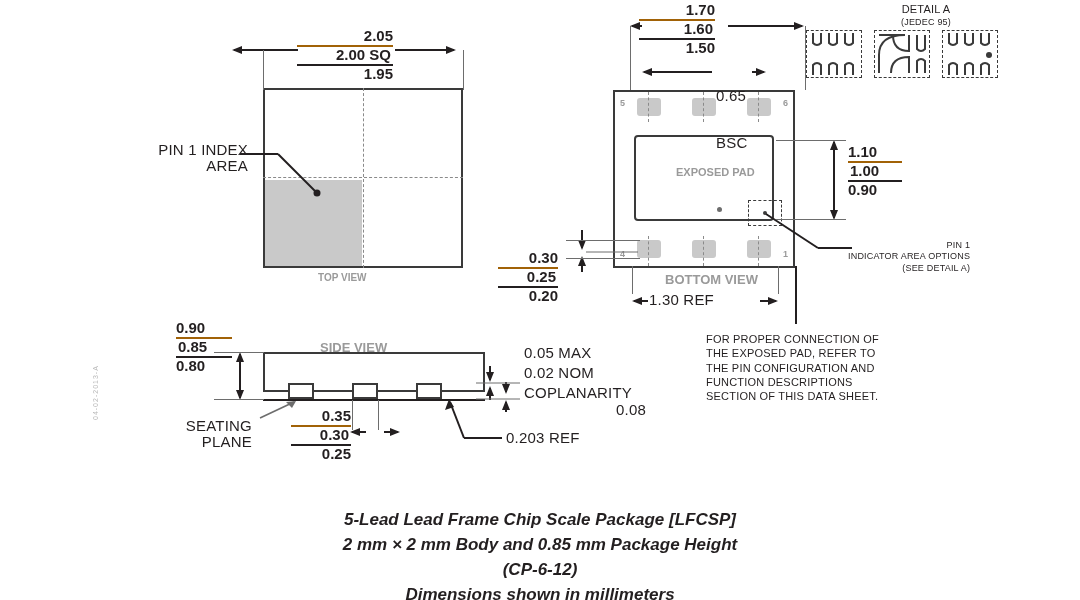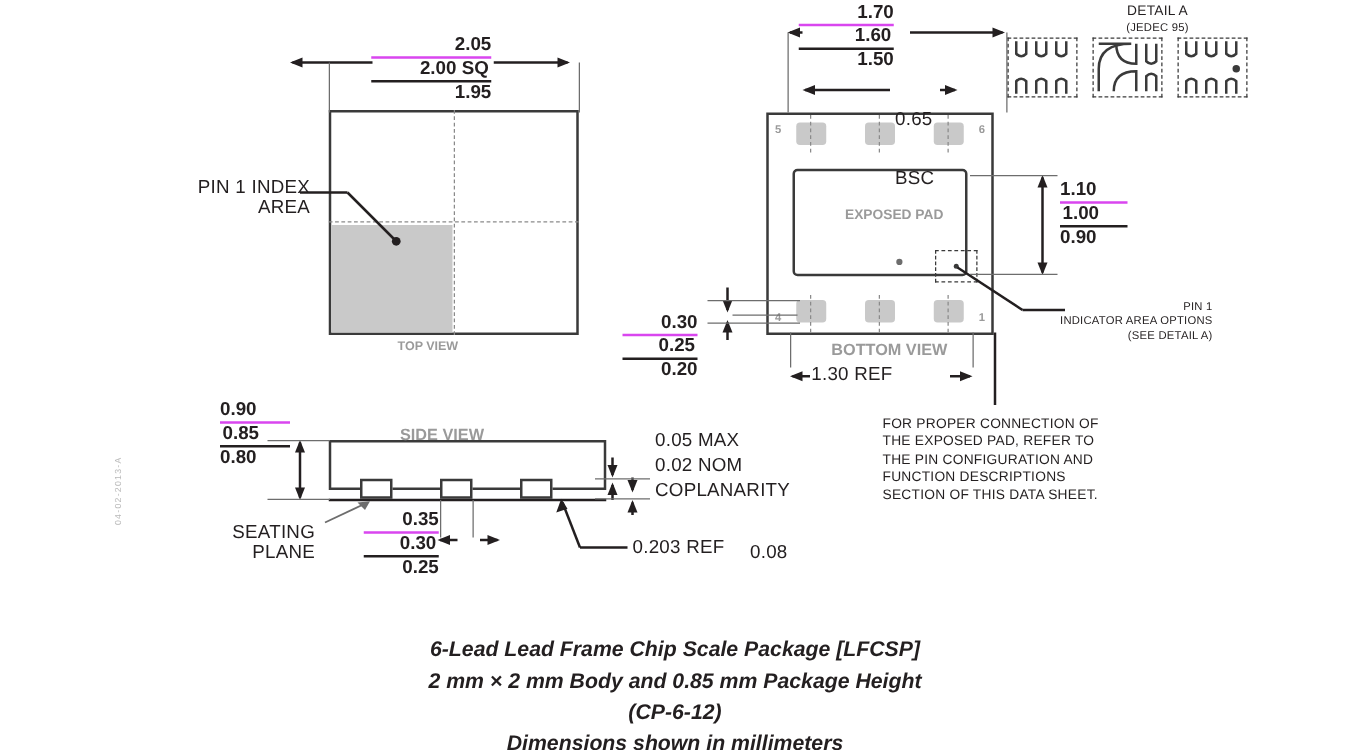--- a/index.html
+++ b/index.html
@@ -4,21 +4,21 @@
 <style>
   html,body{margin:0;padding:0;}
   body{width:1080px;height:600px;background:#ffffff;font-family:"Liberation Sans",sans-serif;color:#231f20;overflow:hidden;position:relative;}
   .stage{position:absolute;left:0;top:0;width:1080px;height:600px;}
   .abs{position:absolute;}
   .lbl{font-weight:normal;font-size:15px;letter-spacing:.2px;line-height:1.08;white-space:pre;color:#231f20;}
   .lbl.sm{font-size:11px;}
   .lbl.xs{font-size:9px;}
   .grey{color:#9a9a9a;font-weight:bold;}
   .stack{text-align:right;font-weight:bold;font-size:15px;line-height:1.12;}
-  .stack .mid{border-top:2px solid #d946ef;border-bottom:2px solid #231f20;padding:0 2px;}
+  .stack .mid{border-top:2px solid #a16207;border-bottom:2px solid #231f20;padding:0 2px;}
   .box{border:2px solid #3a3a3a;background:#fff;box-sizing:border-box;}
   .pad{background:#c9c9c9;}
   .hline{background:#231f20;height:2px;}
   .vline{background:#231f20;width:2px;}
   .thin{background:#6d6d6d;}
   .dash-h{border-top:1px dashed #8a8a8a;height:0;}
   .dash-v{border-left:1px dashed #8a8a8a;width:0;}
   .caption{position:absolute;left:0;width:1080px;text-align:center;font-weight:bold;font-style:italic;font-size:17px;color:#231f20;line-height:1.45;}
   .sideid{position:absolute;font-size:7px;color:#b9b9b9;transform:rotate(-90deg);transform-origin:left top;letter-spacing:1px;}
   svg{display:block;overflow:visible;}
@@ -247,21 +247,21 @@
     <polygon points="0,8 10,4 10,12" fill="#231f20"></polygon>
     <line x1="34" y1="8" x2="48" y2="8" stroke="#231f20" stroke-width="2"></line>
     <polygon points="50,8 40,4 40,12" fill="#231f20"></polygon>
   </svg>
   <div class="abs vline thin" style="left:352px;top:400px;height:30px;width:1px;"></div>
   <div class="abs vline thin" style="left:378px;top:400px;height:30px;width:1px;"></div>
 
   <div class="abs lbl" style="left:524px;top:344px;line-height:1.22;">0.05 MAX</div>
   <div class="abs lbl" style="left:524px;top:364px;line-height:1.22;">0.02 NOM</div>
   <div class="abs lbl" style="left:524px;top:384px;line-height:1.22;">COPLANARITY</div>
-  <div class="abs lbl" style="left:600px;top:402px;margin-top:32px;">0.08</div>
+  <div class="abs lbl" style="left:616px;top:402px;">0.08</div>
 
   <svg class="abs" style="left:476px;top:366px;" width="44" height="48">
     <line x1="14" y1="0" x2="14" y2="14" stroke="#231f20" stroke-width="2"></line>
     <polygon points="14,16 10,6 18,6" fill="#231f20"></polygon>
     <line x1="14" y1="34" x2="14" y2="22" stroke="#231f20" stroke-width="2"></line>
     <polygon points="14,20 10,30 18,30" fill="#231f20"></polygon>
     <line x1="30" y1="46" x2="30" y2="36" stroke="#231f20" stroke-width="2"></line>
     <polygon points="30,34 26,44 34,44" fill="#231f20"></polygon>
     <line x1="30" y1="16" x2="30" y2="26" stroke="#231f20" stroke-width="2"></line>
     <polygon points="30,28 26,18 34,18" fill="#231f20"></polygon>
@@ -269,18 +269,18 @@
     <line x1="0" y1="33" x2="44" y2="33" stroke="#6d6d6d" stroke-width="1"></line>
   </svg>
 
   <div class="abs lbl" style="left:506px;top:430px;">0.203 REF</div>
   <svg class="abs" style="left:444px;top:398px;" width="70" height="42">
     <line x1="58" y1="40" x2="20" y2="40" stroke="#231f20" stroke-width="2"></line>
     <line x1="20" y1="40" x2="6" y2="4" stroke="#231f20" stroke-width="2"></line>
     <polygon points="5,1 1,12 10,9" fill="#231f20"></polygon>
   </svg>
 
-  <div class="caption" style="top:508px;">6-Lead Lead Frame Chip Scale Package [LFCSP]</div>
+  <div class="caption" style="top:508px;">5-Lead Lead Frame Chip Scale Package [LFCSP]</div>
   <div class="caption" style="top:533px;text-align:center;">2 mm × 2 mm Body and 0.85 mm Package Height</div>
   <div class="caption" style="top:558px;">(CP-6-12)</div>
   <div class="caption" style="top:583px;">Dimensions shown in millimeters</div>
 
 </div>
 
 </body></html>

